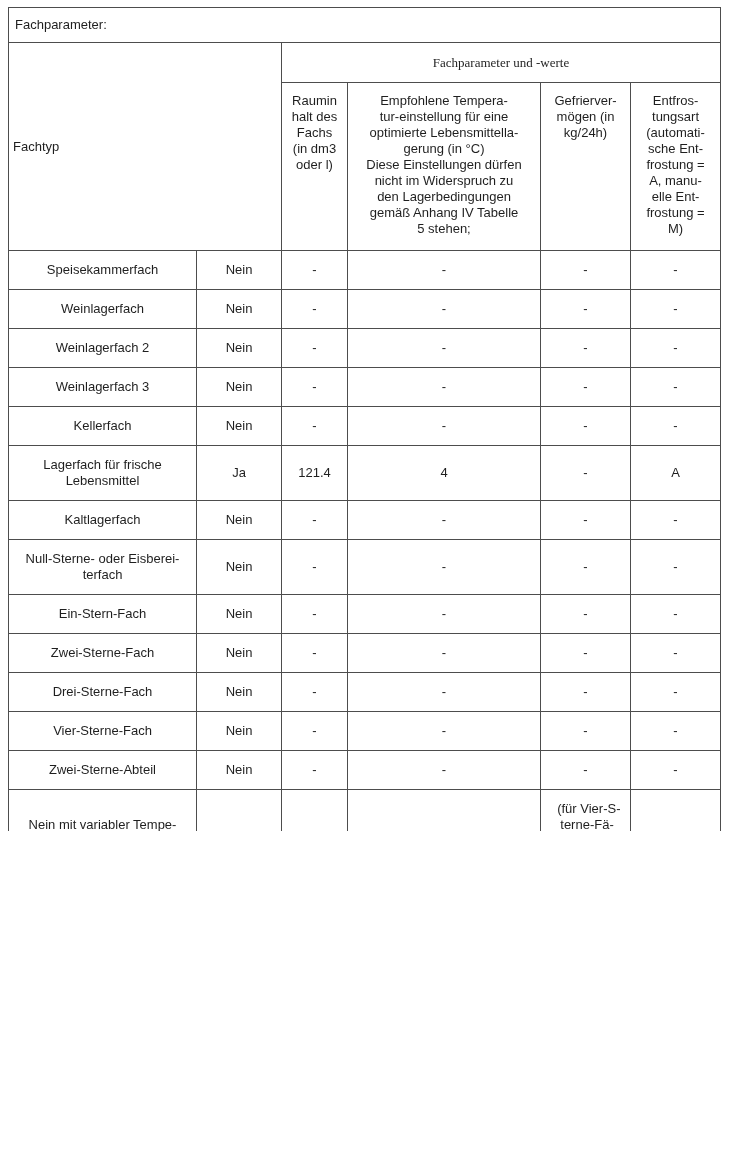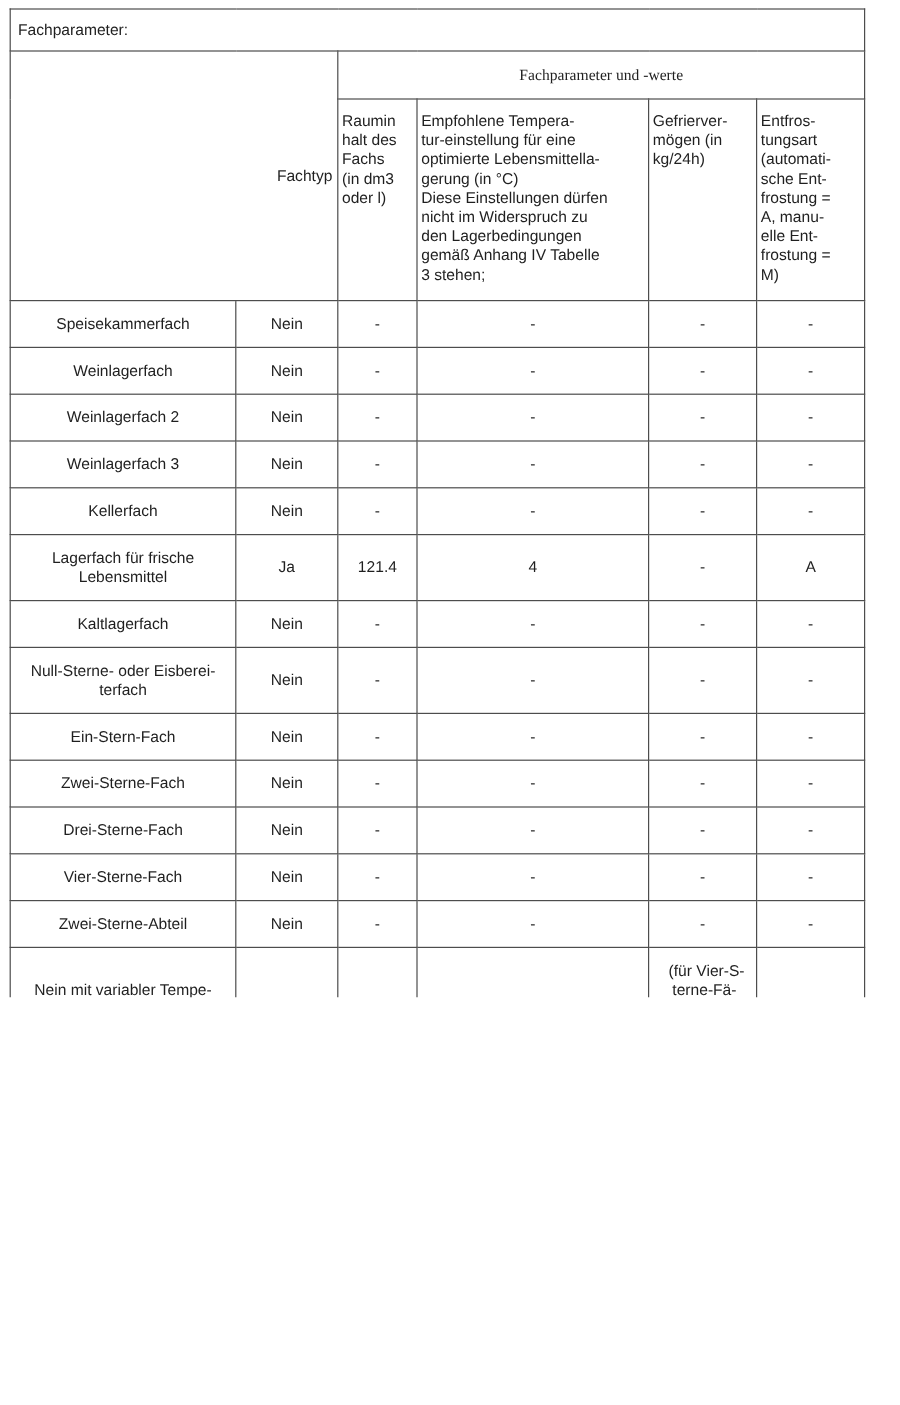--- a/index.html
+++ b/index.html
@@ -33,36 +33,36 @@
   }
   th.title-cell {
     font-weight: bold;
     font-size: 14px;
     text-align: left;
     padding: 9px 6px 9px 6px;
     height: 35px;
     vertical-align: middle;
   }
   th.fachtyp-cell {
-    text-align: right;
+    text-align: left;
     vertical-align: middle;
     padding: 4px;
     margin-top: 20px;
   }
   th.group-cell {
     text-align: center;
     vertical-align: middle;
     height: 40px;
     padding: 4px;
     font-family: Liberation Serif, serif;
   }
   tr.subhead th {
     height: 168px;
     vertical-align: top;
-    text-align: left;
+    text-align: center;
     padding: 10px 3px 6px 3px;
     white-space: pre-line;
   }
   td.name {
     text-align: center;
     vertical-align: middle;
     padding: 11px 6px;
     white-space: pre-line;
   }
   td.val {
@@ -124,21 +124,21 @@
 (in dm3
 oder l)</th>
         <th>Empfohlene Tempera-
 tur-einstellung für eine
 optimierte Lebensmittella-
 gerung (in °C)
 Diese Einstellungen dürfen
 nicht im Widerspruch zu
 den Lagerbedingungen
 gemäß Anhang IV Tabelle
-3 stehen;</th>
+5 stehen;</th>
         <th>Gefrierver-
 mögen (in
 kg/24h)</th>
         <th>Entfros-
 tungsart
 (automati-
 sche Ent-
 frostung =
 A, manu-
 elle Ent-

